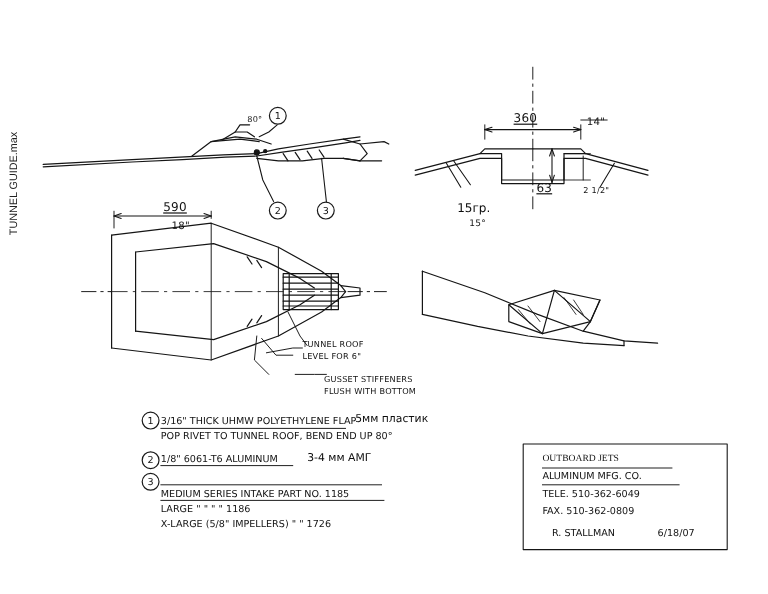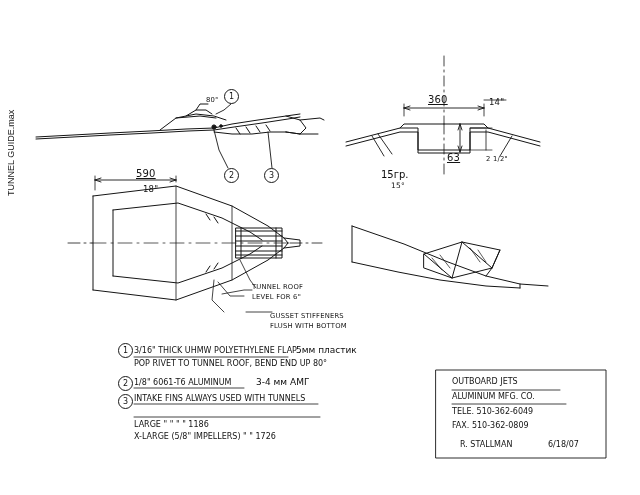--- a/index.html
+++ b/index.html
@@ -273,26 +273,26 @@
   <div class="circled" style="left:118px; top:343px;">1</div>
   <div class="note-line" style="left:134px; top:346px;">3/16" THICK UHMW POLYETHYLENE FLAP</div>
   <div class="note-line" style="left:134px; top:359px;">POP RIVET TO TUNNEL ROOF, BEND END UP 80°</div>
   <div class="cyr" style="left:296px; top:345px; font-size:9px;">5мм пластик</div>
 
   <div class="circled" style="left:118px; top:376px;">2</div>
   <div class="note-line" style="left:134px; top:378px;">1/8" 6061-T6 ALUMINUM</div>
   <div class="cyr" style="left:256px; top:377px; font-size:9px;">3-4 мм АМГ</div>
 
   <div class="circled" style="left:118px; top:394px;">3</div>
-  <div class="note-line" style="left:134px; top:394px;">INTAKE FINS ALWAYS USED WITH TUNNELS</div>
+  <div class="note-line" style="left:134px; top:407px;">MEDIUM SERIES INTAKE     PART NO. 1185</div>
   <div class="note-line" style="left:134px; top:420px;">LARGE          "        "      "    "    1186</div>
   <div class="note-line" style="left:134px; top:432px;">X-LARGE (5/8" IMPELLERS)  "    "    1726</div>
 
   <div class="hand tiny" style="left:206px; top:96px;">80°</div>
 
-  <div class="block-line" style="left:452px; top:377px;">OUTBOARD JETS</div>
+  <div class="block-line" style="left:452px; top:377px;font-family:Liberation Serif, serif;">OUTBOARD JETS</div>
   <div class="block-line" style="left:452px; top:392px;">ALUMINUM MFG. CO.</div>
   <div class="block-line" style="left:452px; top:407px;">TELE. 510-362-6049</div>
   <div class="block-line" style="left:452px; top:421px;">FAX. 510-362-0809</div>
   <div class="block-line" style="left:460px; top:440px;">R. STALLMAN</div>
   <div class="block-line" style="left:548px; top:440px;">6/18/07</div>
 
 </div>
 
 </body></html>

